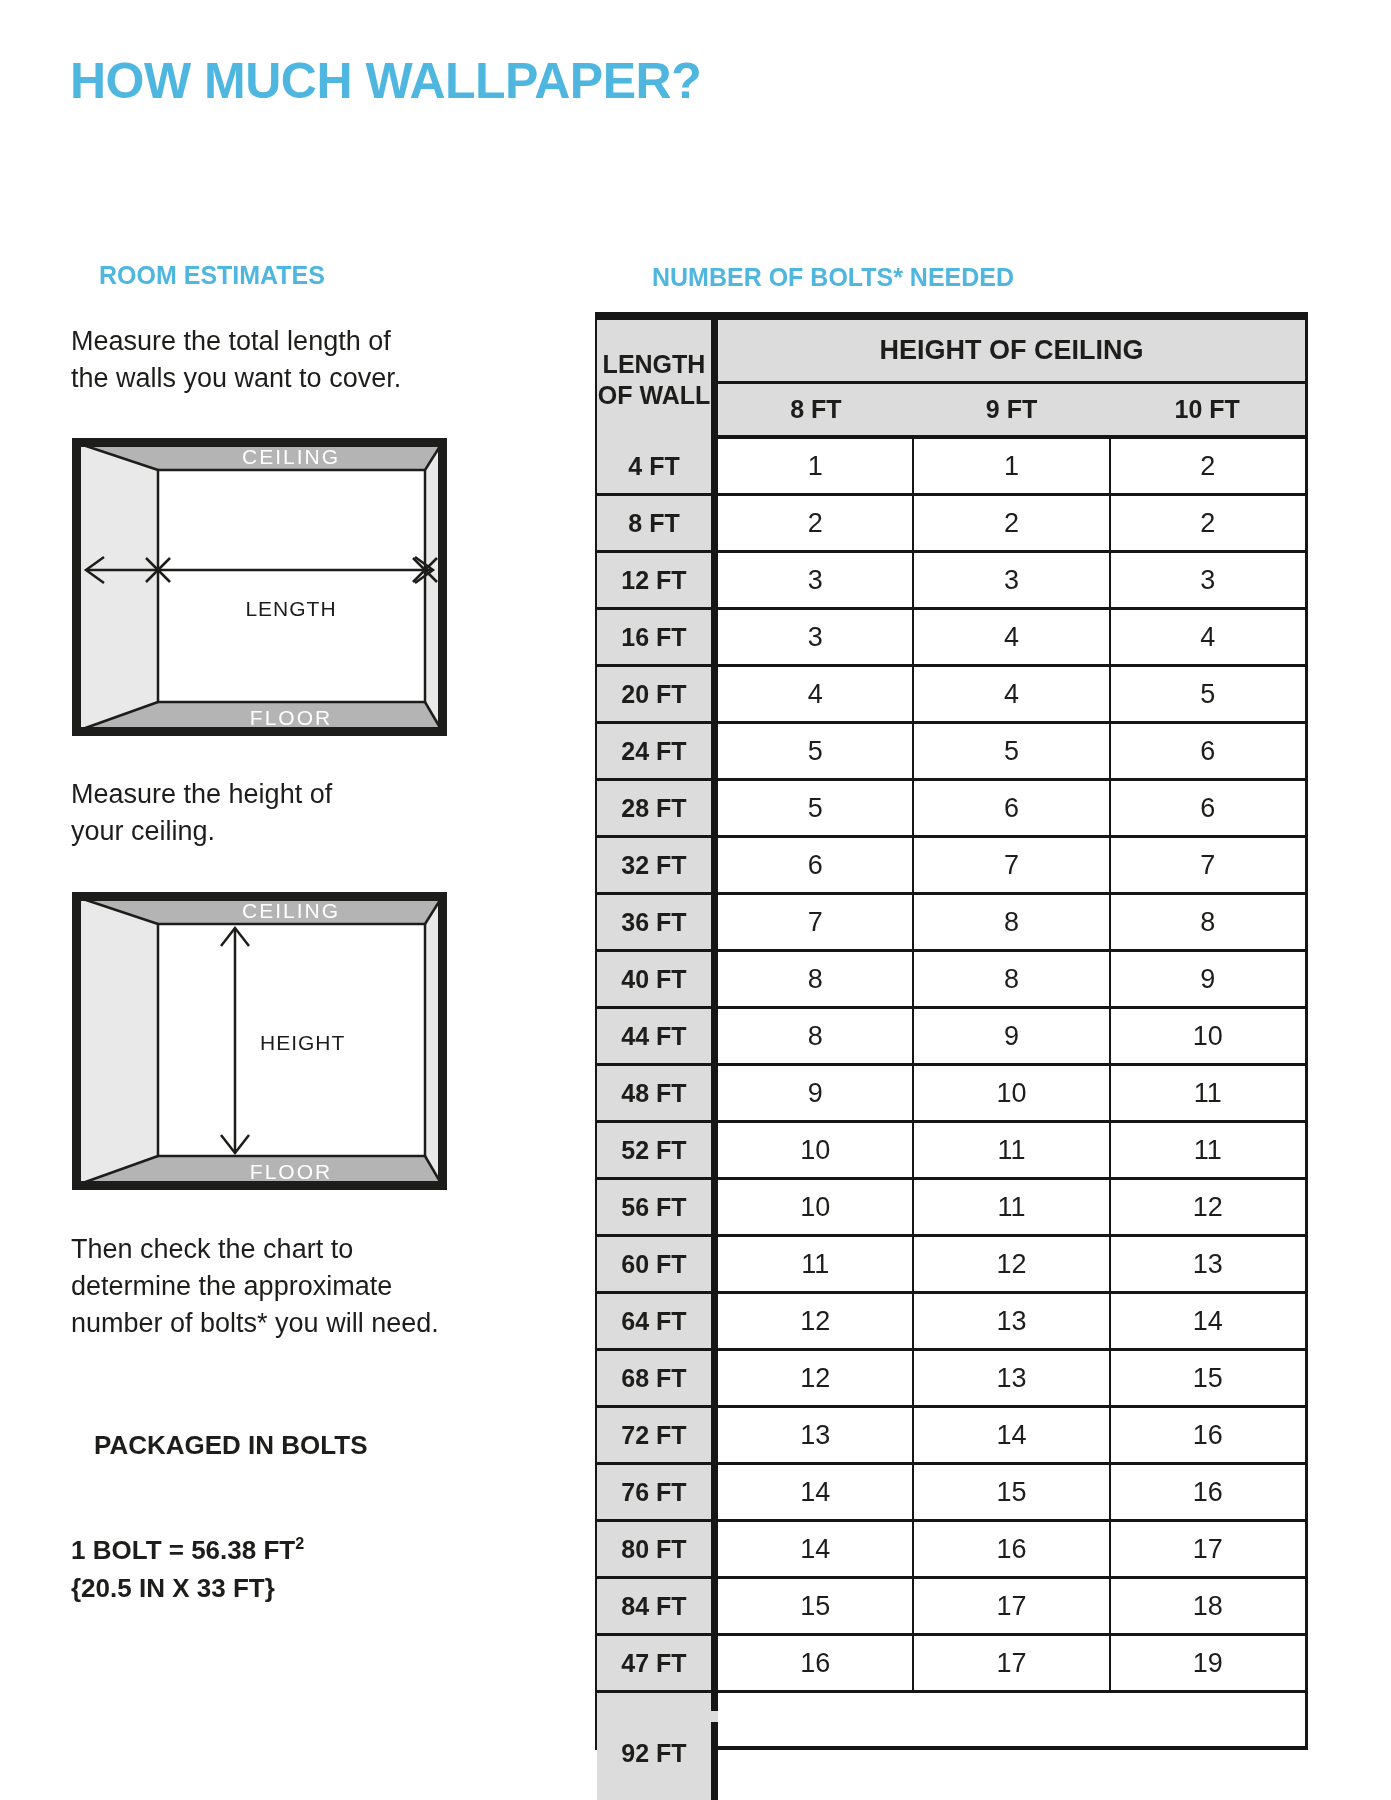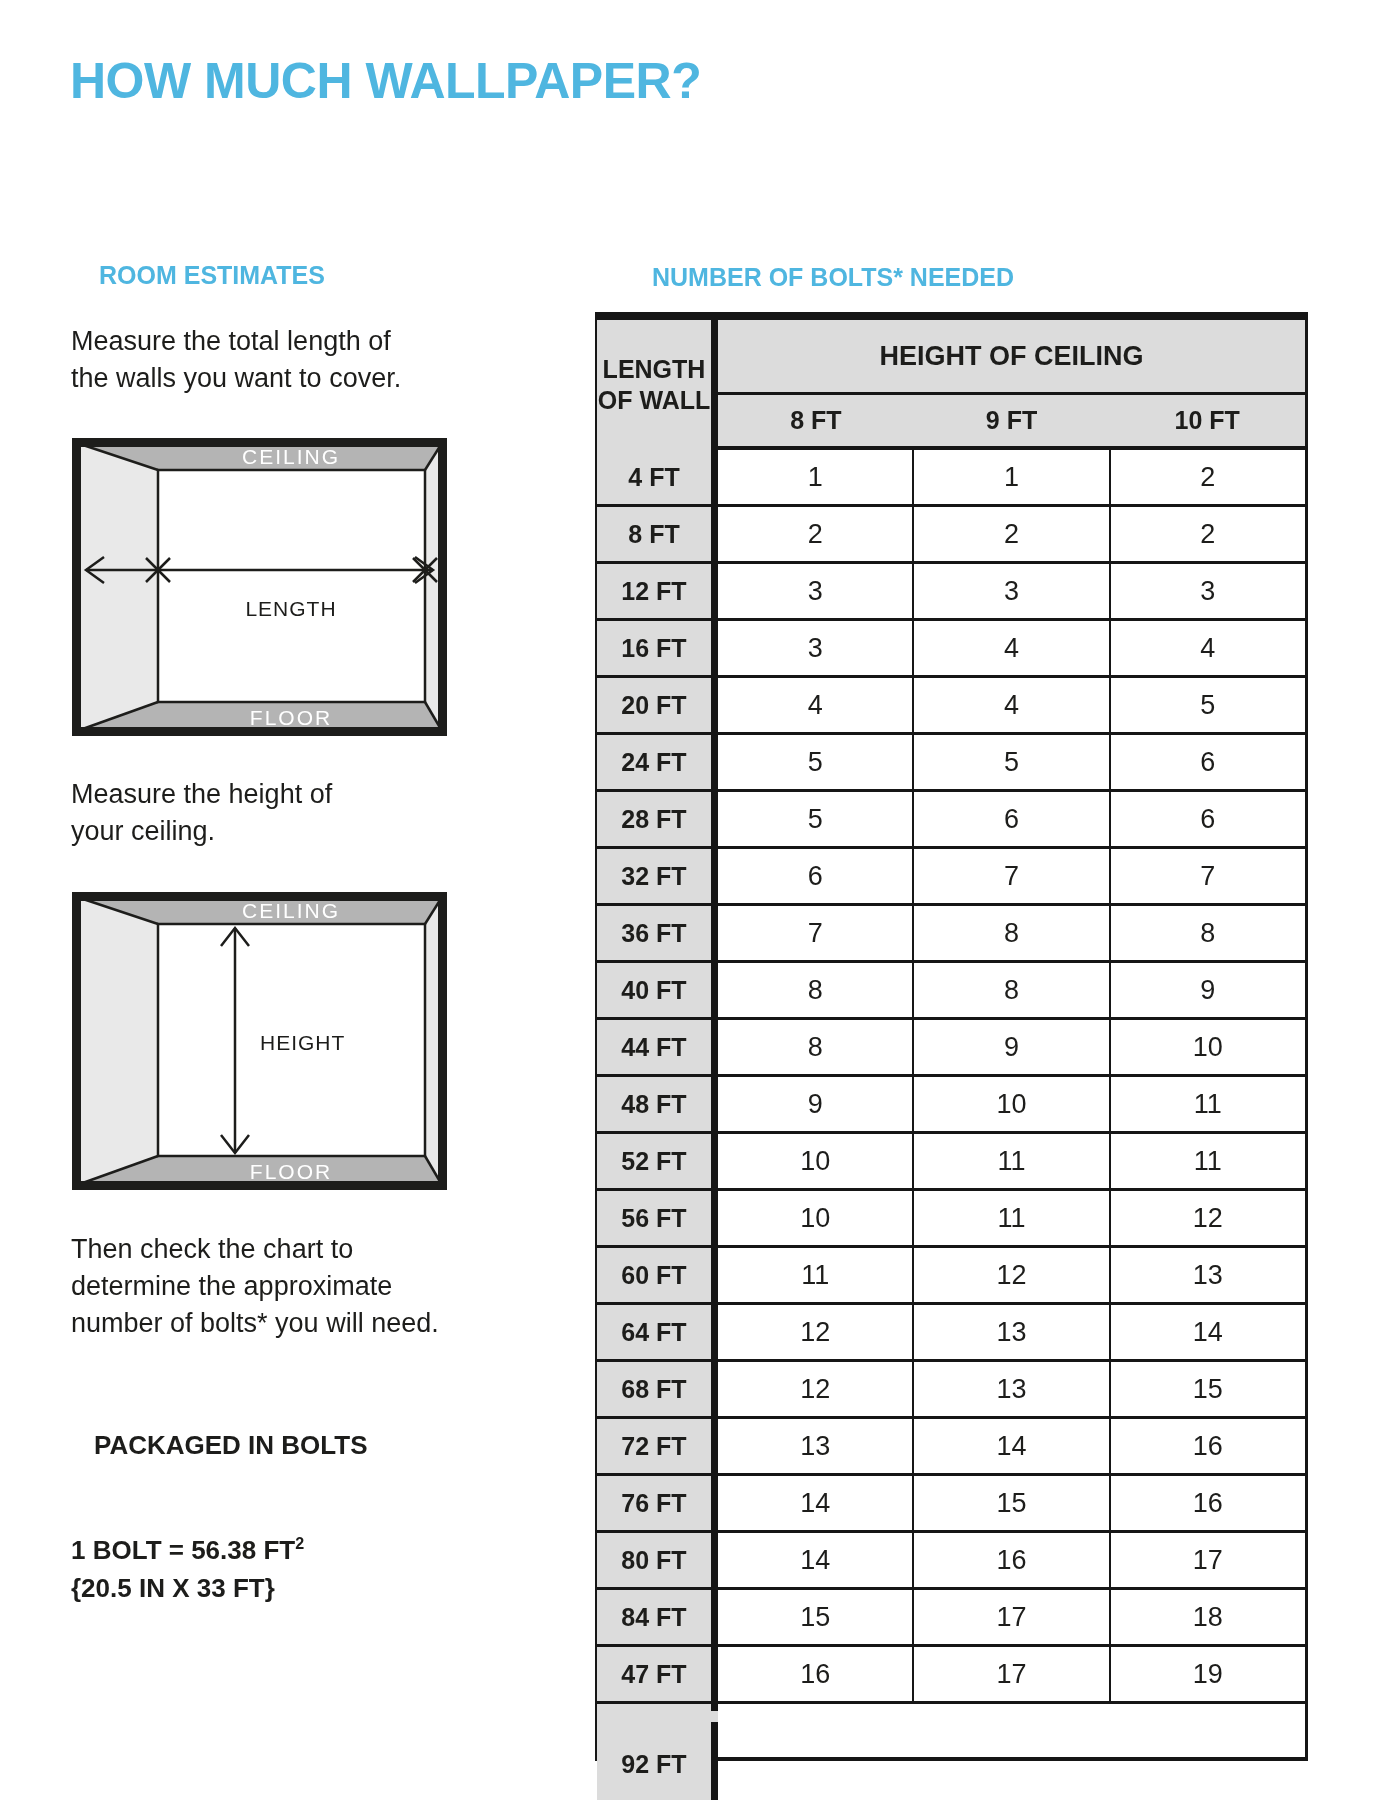--- a/index.html
+++ b/index.html
@@ -61,21 +61,21 @@
   }
   .thead{ display:flex; }
   .corner{
     width:121px; flex:0 0 121px; background:var(--cell-gray);
     border-right:7px solid var(--table-line);
     display:flex; flex-direction:column; justify-content:center; align-items:center;
     font-weight:bold; font-size:25px; line-height:31px;
   }
   .thead-right{ flex:1; display:flex; flex-direction:column; }
   .group-header{
-    height:75px; background:var(--cell-gray);
+    height:64px; background:var(--cell-gray);
     border-bottom:3px solid var(--table-line);
     display:flex; align-items:center; justify-content:center;
     font-weight:bold; font-size:27px;
   }
   .sub-headers{ height:55px; background:var(--cell-gray); display:flex;
     border-bottom:4px solid var(--table-line); }
   .sub-headers .shead{
     flex:1; display:flex; align-items:center; justify-content:center;
     font-weight:bold; font-size:25px;
   }

